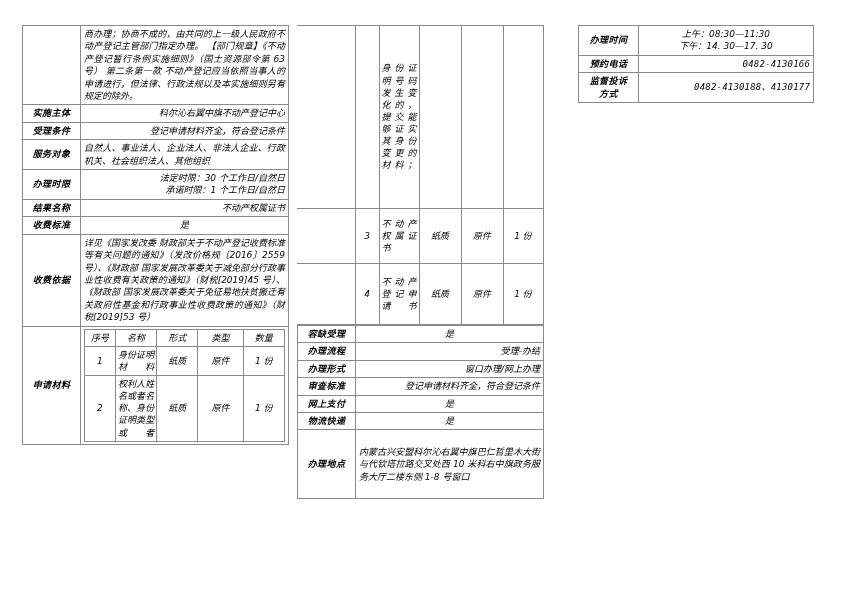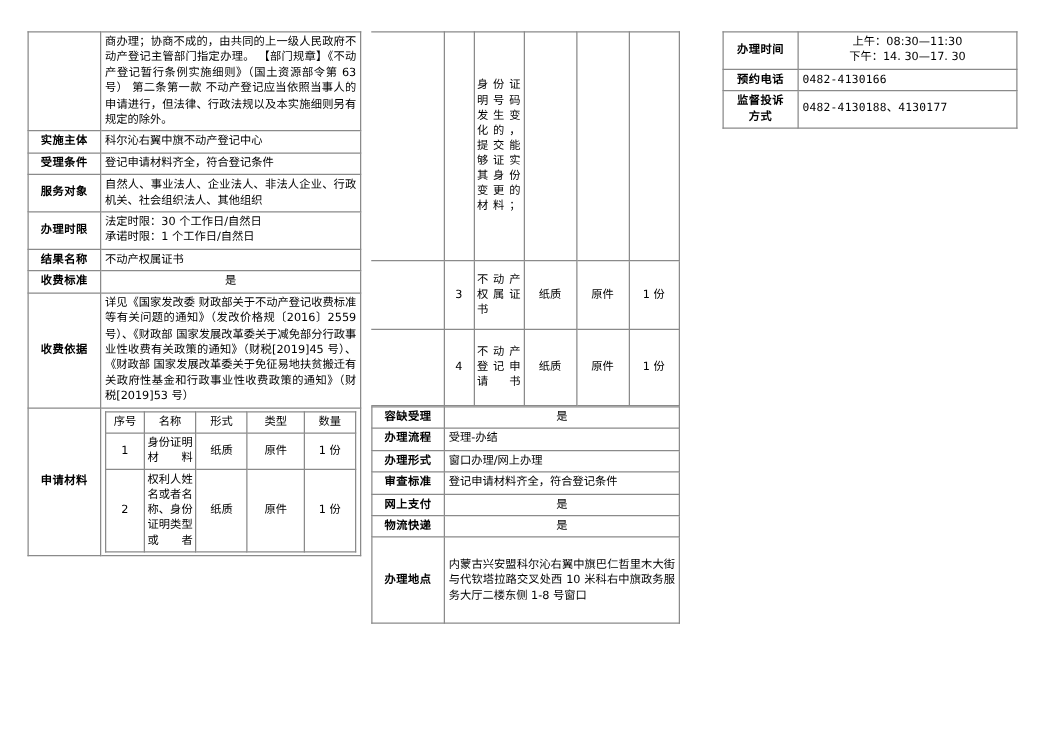--- a/index.html
+++ b/index.html
@@ -5,21 +5,21 @@
 <style>
   html,body{margin:0;padding:0;}
   body{
     width:848px;height:600px;
     background:#ffffff;
     font-family:"DejaVu Sans","Liberation Sans",sans-serif;
     color:#000;
     overflow:hidden;
     position:relative;
   }
-  .page{position:absolute;left:0;top:0;width:848px;height:468px;}
+  .page{position:absolute;left:0;top:0;width:848px;height:468px;font-style:italic;}
 
   
   table.grid{
     border-collapse:collapse;
     table-layout:fixed;
     background:#fff;
   }
   table.grid td{
     border:1px solid #8a8a8a;
     vertical-align:middle;
@@ -28,21 +28,21 @@
     line-height:1.38;
   }
   .lbl{
     font-weight:bold;
     text-align:center;
     font-size:9.5px;
     letter-spacing:.4px;
     line-height:1.3;
     margin-left:20px;
   }
-  .val{ text-align:left; }
+  .val{ text-align:right; }
   .val-c{ text-align:center; }
   .just{
     text-align:justify;
     text-align-last:left;
     text-justify:inter-ideograph;
     line-height:1.45;
   }
 
   
   #col-left{position:absolute;left:22px;top:25px;width:266px;}

